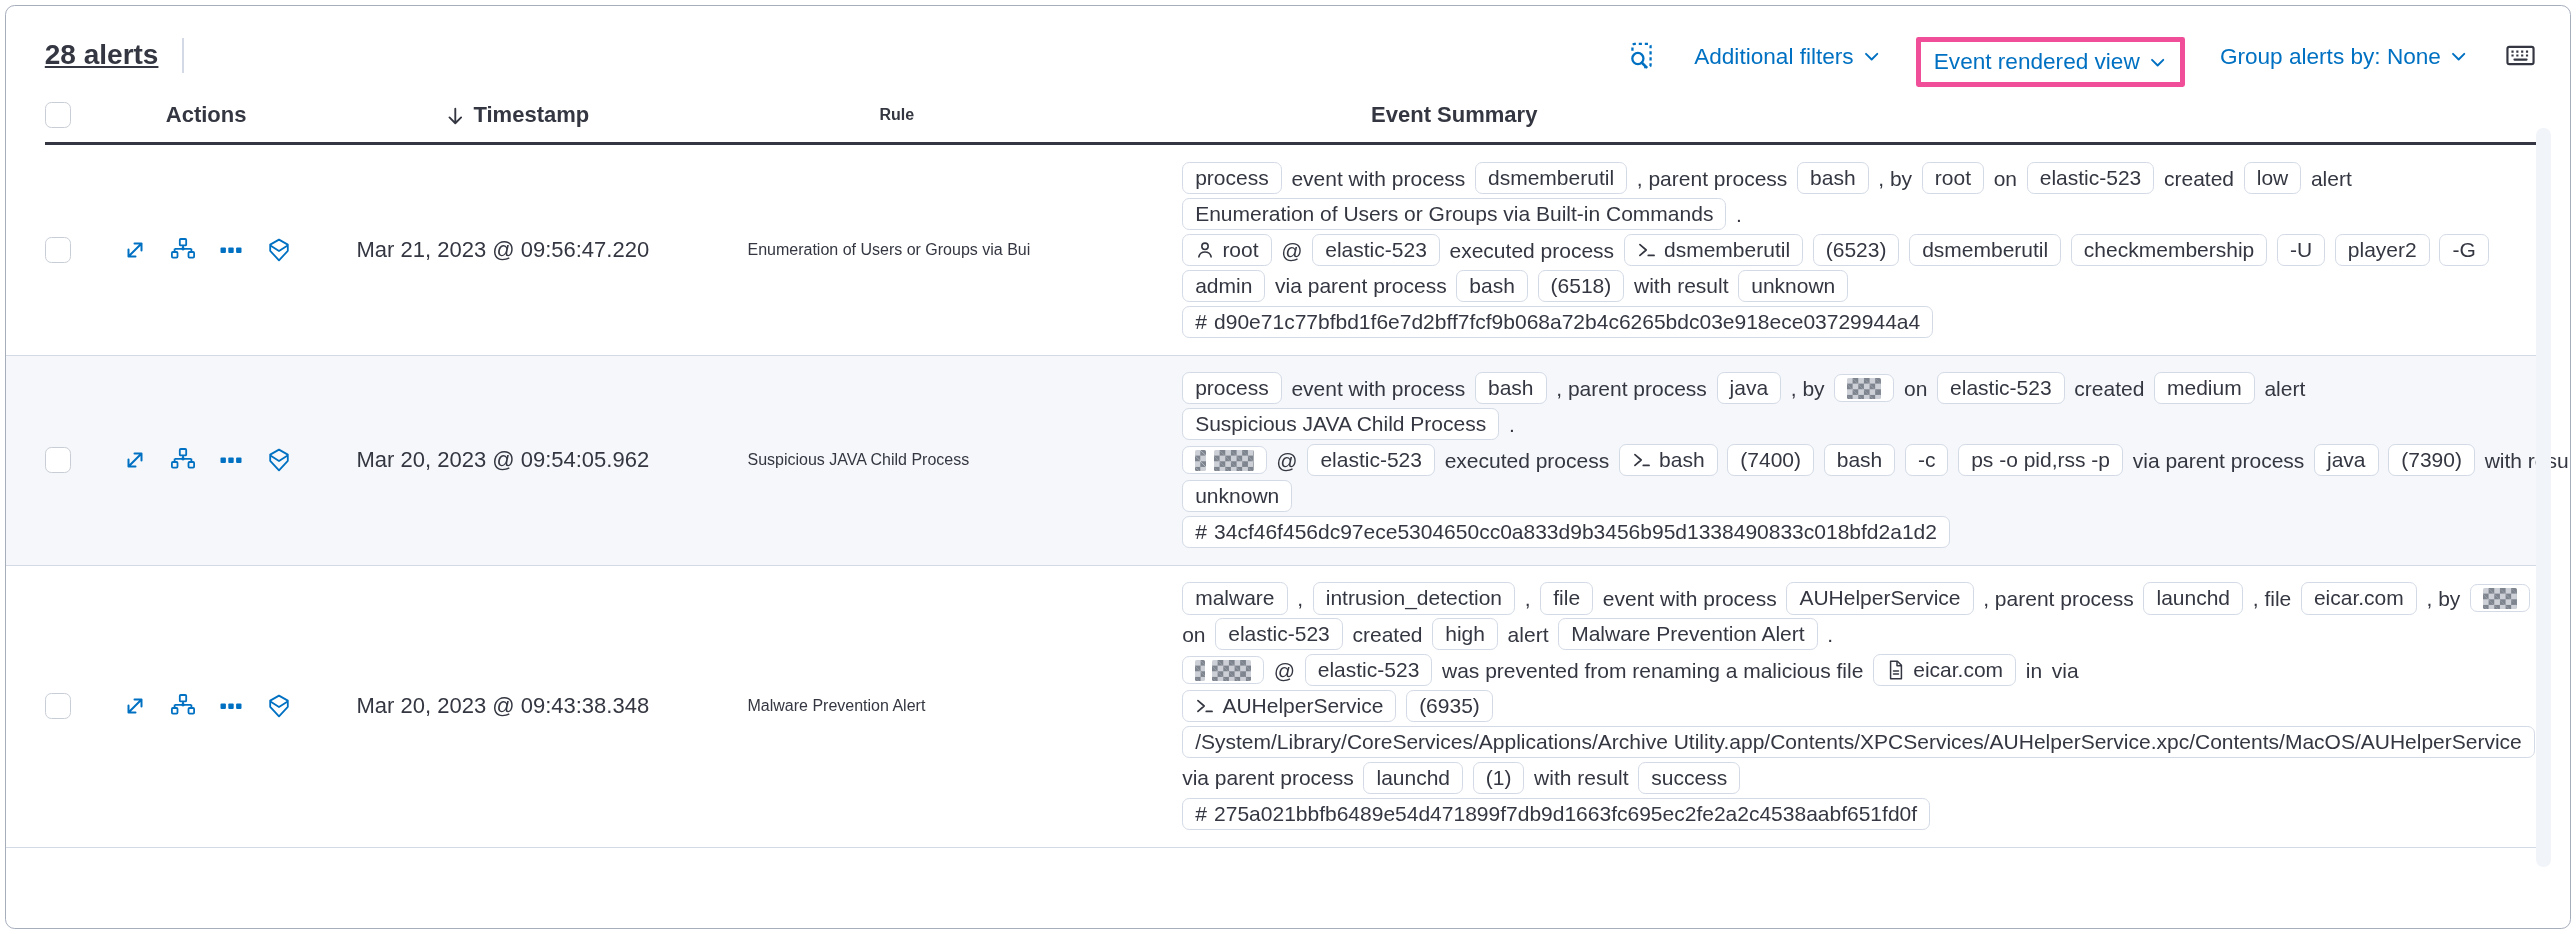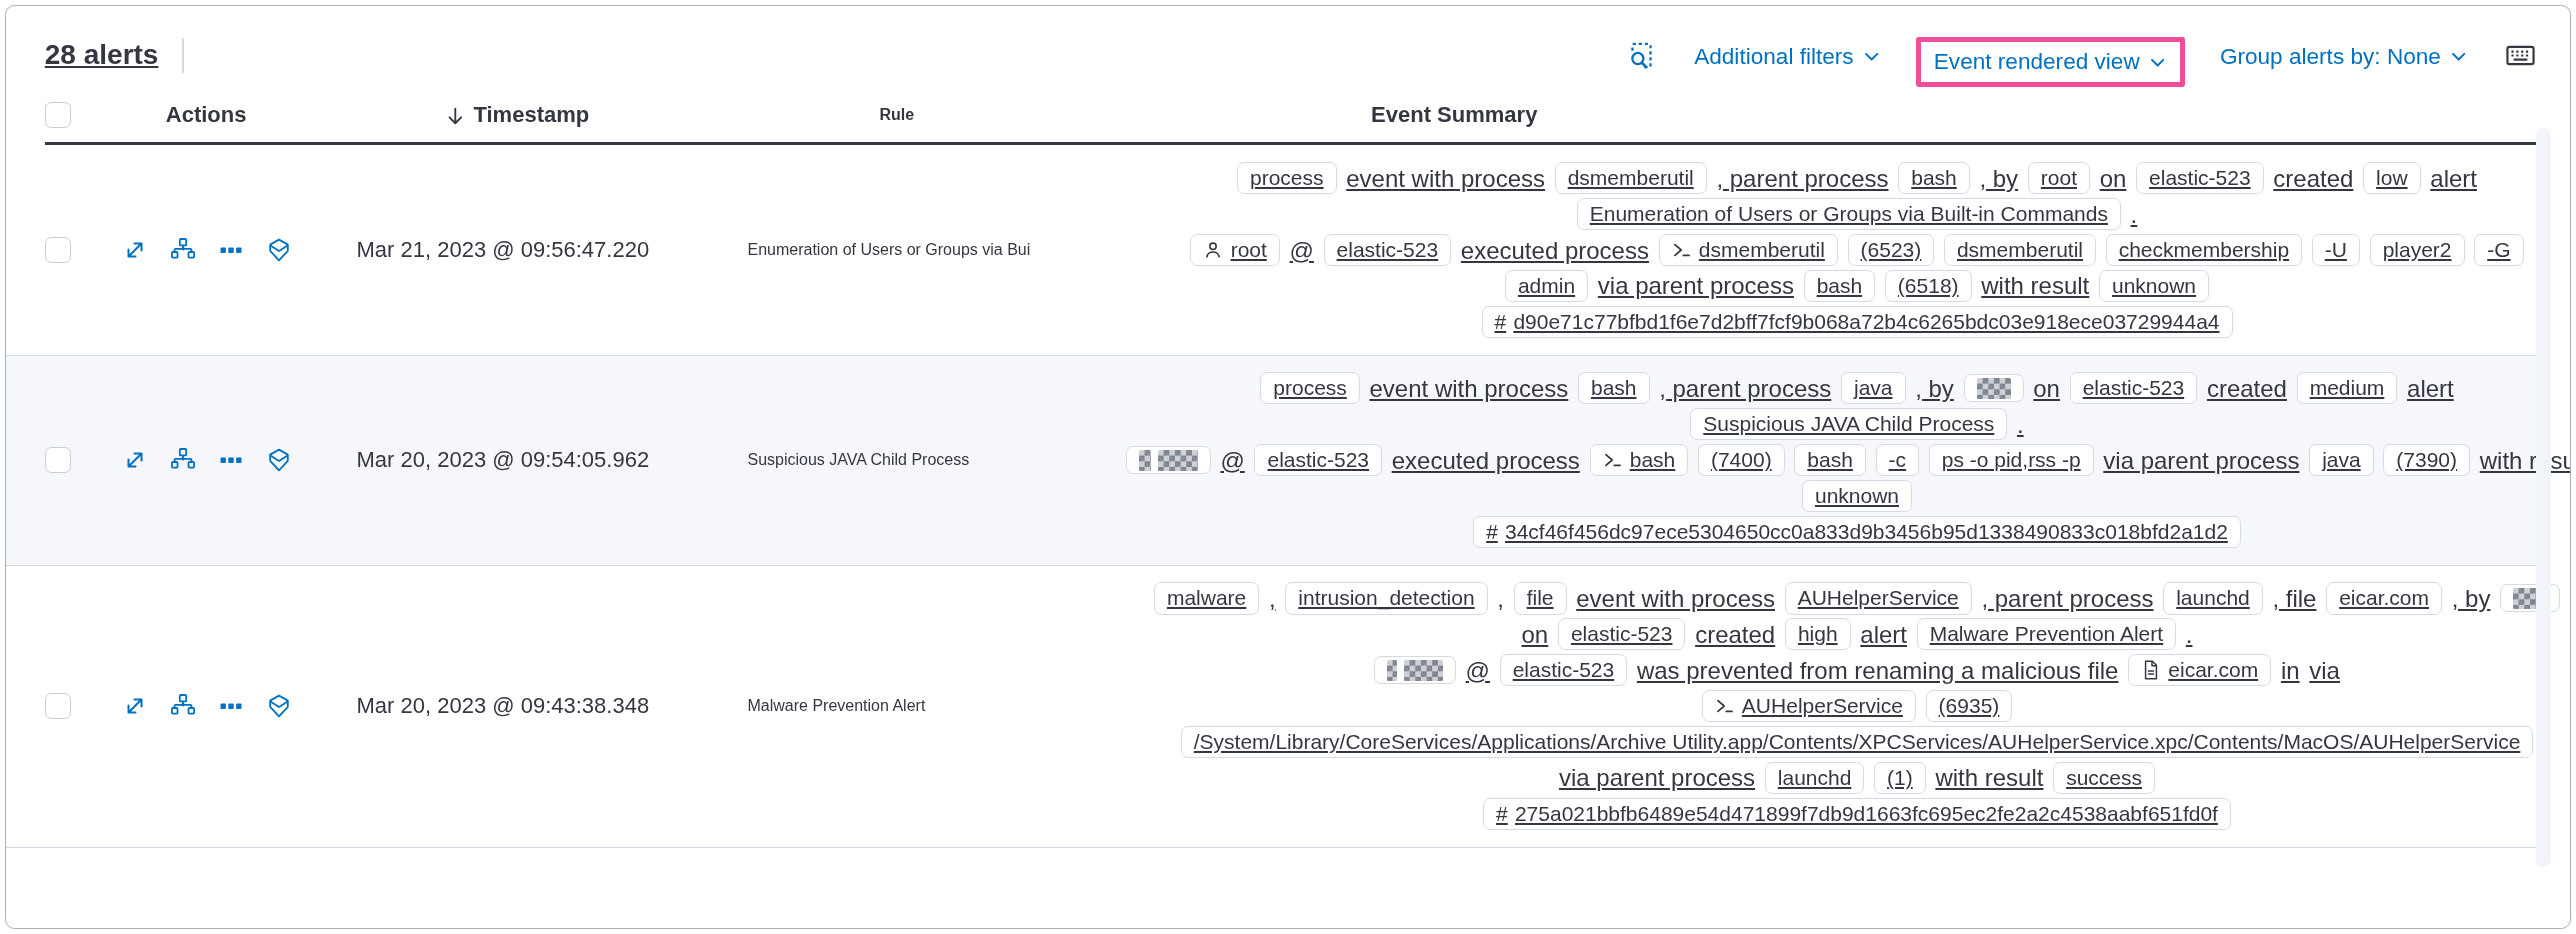--- a/index.html
+++ b/index.html
@@ -39,22 +39,22 @@
   .col-rule{width:446px;flex:0 0 auto;padding-left:17.7px;box-sizing:border-box;font-size:16px;white-space:nowrap;overflow:hidden;}
   .col-summary{flex:1;min-width:0;padding:0 6.4px;}
 
   .cb{width:24px;height:24px;border:1.6px solid #c9ced6;border-radius:6.4px;background:#fff;display:inline-block;cursor:pointer;flex:0 0 auto;}
   .abtn{width:27px;height:27px;display:flex;align-items:center;justify-content:center;color:#0071c2;cursor:pointer;}
   .abtn svg{width:24px;height:24px;}
   .sort-icon{color:#343741;display:inline-flex;}
   .sort-icon svg{width:22.6px;height:22.6px;}
 
   
-  .sline{display:flex;justify-content:center;align-items:center;gap:9.7px;margin:3.2px 0;white-space:nowrap;text-decoration:underline;}
-  .stext{font-size:24px;line-height:27px;white-space:pre;}
+  .sline{display:flex;justify-content:flex-start;align-items:center;gap:9.7px;margin:3.2px 0;white-space:nowrap;}
+  .stext{font-size:21px;line-height:27px;white-space:pre;}
   .badge{display:inline-flex;align-items:center;gap:7.2px;border:1.6px solid #d3dae6;border-radius:7.2px;background:#fff;
          padding:2.4px 12px;font-size:21px;line-height:26px;font-weight:500;cursor:pointer;}
   .badge .bicon{display:inline-flex;color:#343741;}
   .badge .bicon svg{width:20px;height:20px;}
   .hashmark{font-weight:400;color:#343741;}
   .redacted{display:inline-block;height:21px;border-radius:1.6px;vertical-align:middle;
     background-image:
       linear-gradient(45deg,#7e848e 25%,transparent 25%,transparent 75%,#7e848e 75%),
       linear-gradient(45deg,#7e848e 25%,#cdd1d7 25%,#cdd1d7 75%,#7e848e 75%);
     background-size:11.3px 11.3px;background-position:0 0,5.6px 5.6px;}

